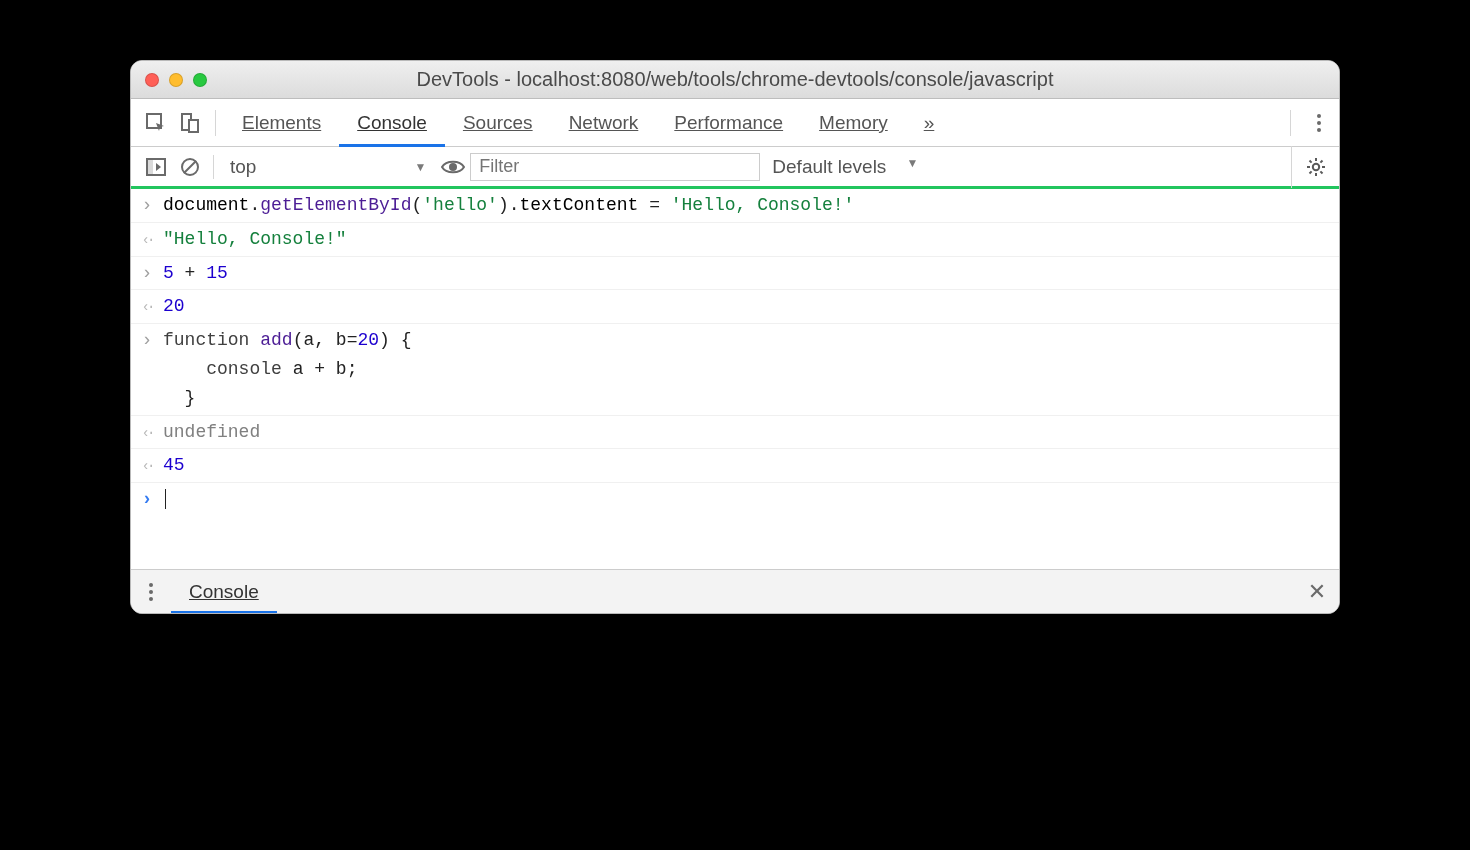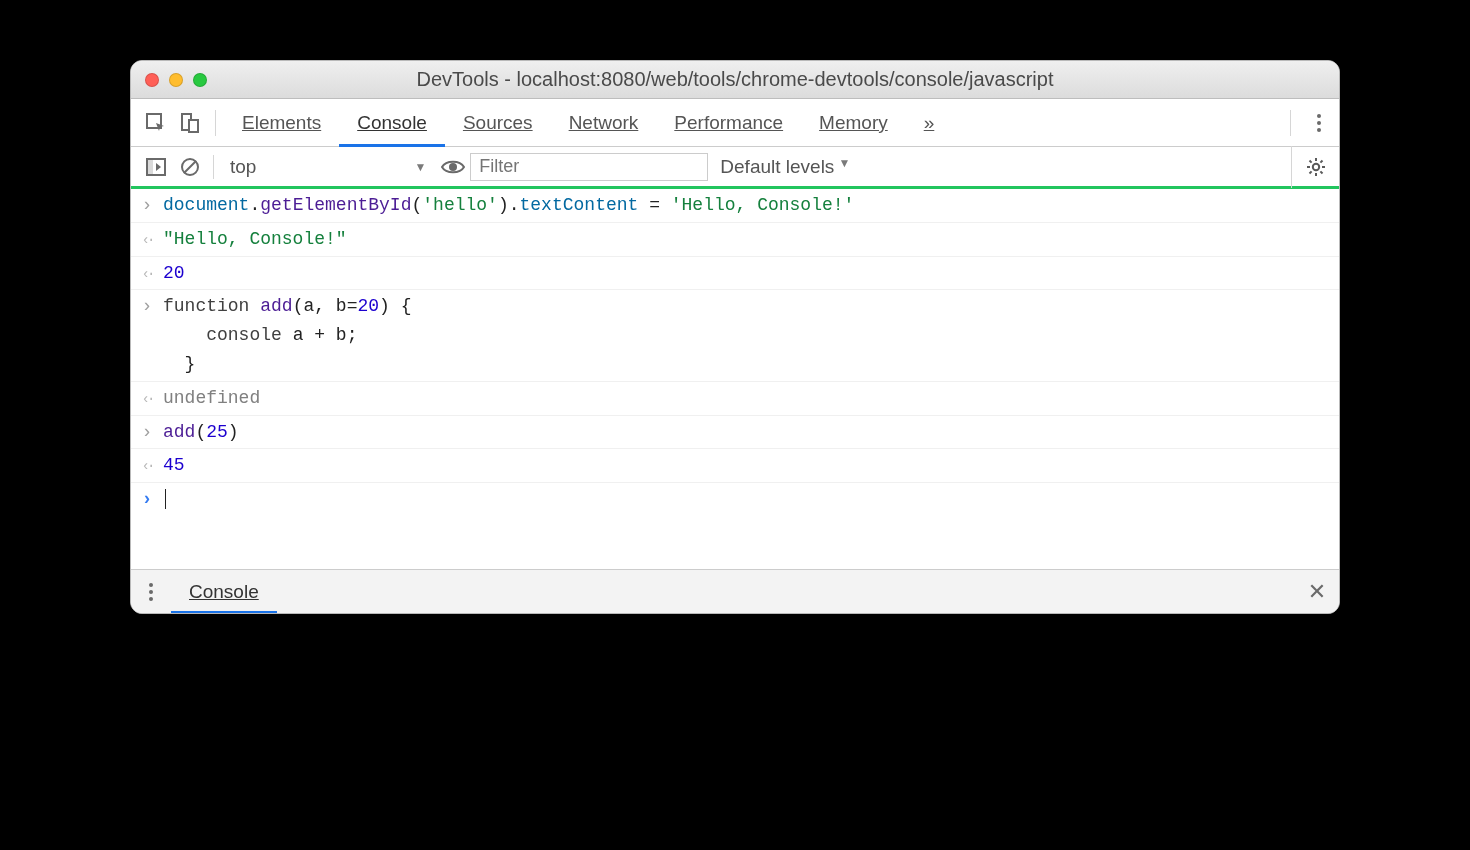--- a/index.html
+++ b/index.html
@@ -53,38 +53,38 @@
   .toolbar{
     height:42px; display:flex; align-items:center; border-bottom:3px solid #22c55e;
     font-size:19px; color:#555; padding-left:8px;
   }
   .toolbar .iconbtn{ width:34px; height:30px; display:flex; align-items:center; justify-content:center; color:#6a6a6a;}
   .toolbar .vsep{ width:1px; height:24px; background:#d6d6d6; margin:0 6px;}
   .context-select{ display:flex; align-items:center; gap:4px; padding:2px 10px;}
   .dropdown-caret{ font-size:12px; color:#7a7a7a;}
   .filter-box{
     background:#fff; border:1px solid #ccc; height:28px; padding:0 8px;
-    font-size:18px; color:#999; width:238px; display:flex; align-items:center;
+    font-size:18px; color:#999; width:290px; display:flex; align-items:center;
   }
   .filter-box input{ border:none; outline:none; width:100%; font-size:18px; color:#333; background:transparent;}
-  .levels{ margin-left:12px; display:flex; gap:4px;}
+  .levels{ margin-left:12px; display:flex; gap:20px;}
   .gearcell{ width:48px; border-left:1px solid #d6d6d6; height:42px; display:flex; align-items:center; justify-content:center;}
 
   .console-body{
     font-family: Menlo, Consolas, "Courier New", monospace;
     font-size:18px; line-height:1.6;
     min-height:380px;
   }
   .row{ display:flex; border-bottom:1px solid #f0f0f0; padding:2px 0 2px 4px;}
   .gutter{ width:24px; text-align:center; color:#b0b0b0; flex-shrink:0; user-select:none;}
   .gutter.in::before{content:"›"; color:#a0a0a0; font-size:18px;}
   .gutter.out::before{content:"‹·"; color:#b8b8b8; font-size:14px; letter-spacing:-3px;}
   .gutter.prompt::before{content:"›"; color:#367cf1; font-weight:bold;}
   .content{ white-space:pre; padding-left:4px;}
-  .tok-id{color:#0369a1;}
+  .tok-id{color:#000000;}
   .tok-func{color:#4c1d95;}
   .tok-str{color:#15803d;}
   .tok-num{color:#1c00cf;}
   .tok-kw{color:#404040;}
   .tok-punc{color:#222;}
   .tok-undef{color:#808080;}
   .row.out .content{color:#333;}
   .row.prompt{ border-bottom:none; }
   .cursor{ display:inline-block; width:1px; height:20px; background:#222; vertical-align:middle; margin-left:2px;}
 
@@ -192,37 +192,37 @@
 
   <div class="console-body" id="console-body">
       <div class="row in">
         <div class="gutter in"></div>
         <div class="content"><span class="tok-id">document</span><span class="tok-punc">.</span><span class="tok-func">getElementById</span><span class="tok-punc">(</span><span class="tok-str">'hello'</span><span class="tok-punc">).</span><span class="tok-id">textContent</span><span class="tok-punc"> = </span><span class="tok-str">'Hello, Console!'</span></div>
       </div>
       <div class="row out">
         <div class="gutter out"></div>
         <div class="content"><span class="tok-str">"Hello, Console!"</span></div>
       </div>
+      <div class="row in">
+        <div class="gutter in"></div>
+        <div class="content"><span class="tok-num">5</span><span class="tok-punc"> + </span><span class="tok-num">15</span></div>
+      </div>
       <div class="row out">
         <div class="gutter out"></div>
         <div class="content"><span class="tok-num">20</span></div>
       </div>
       <div class="row in">
         <div class="gutter in"></div>
         <div class="content"><span class="tok-kw">function</span><span class="tok-punc"> </span><span class="tok-func">add</span><span class="tok-punc">(a, b=</span><span class="tok-num">20</span><span class="tok-punc">) {
     </span><span class="tok-kw">console</span><span class="tok-punc"> a + b;
   }</span></div>
       </div>
       <div class="row out">
         <div class="gutter out"></div>
         <div class="content"><span class="tok-undef">undefined</span></div>
-      </div>
-      <div class="row in">
-        <div class="gutter in"></div>
-        <div class="content"><span class="tok-func">add</span><span class="tok-punc">(</span><span class="tok-num">25</span><span class="tok-punc">)</span></div>
       </div>
       <div class="row out">
         <div class="gutter out"></div>
         <div class="content"><span class="tok-num">45</span></div>
       </div>
       <div class="row prompt">
         <div class="gutter prompt"></div>
         <div class="content"><span class="cursor"></span></div>
       </div>
     </div>

